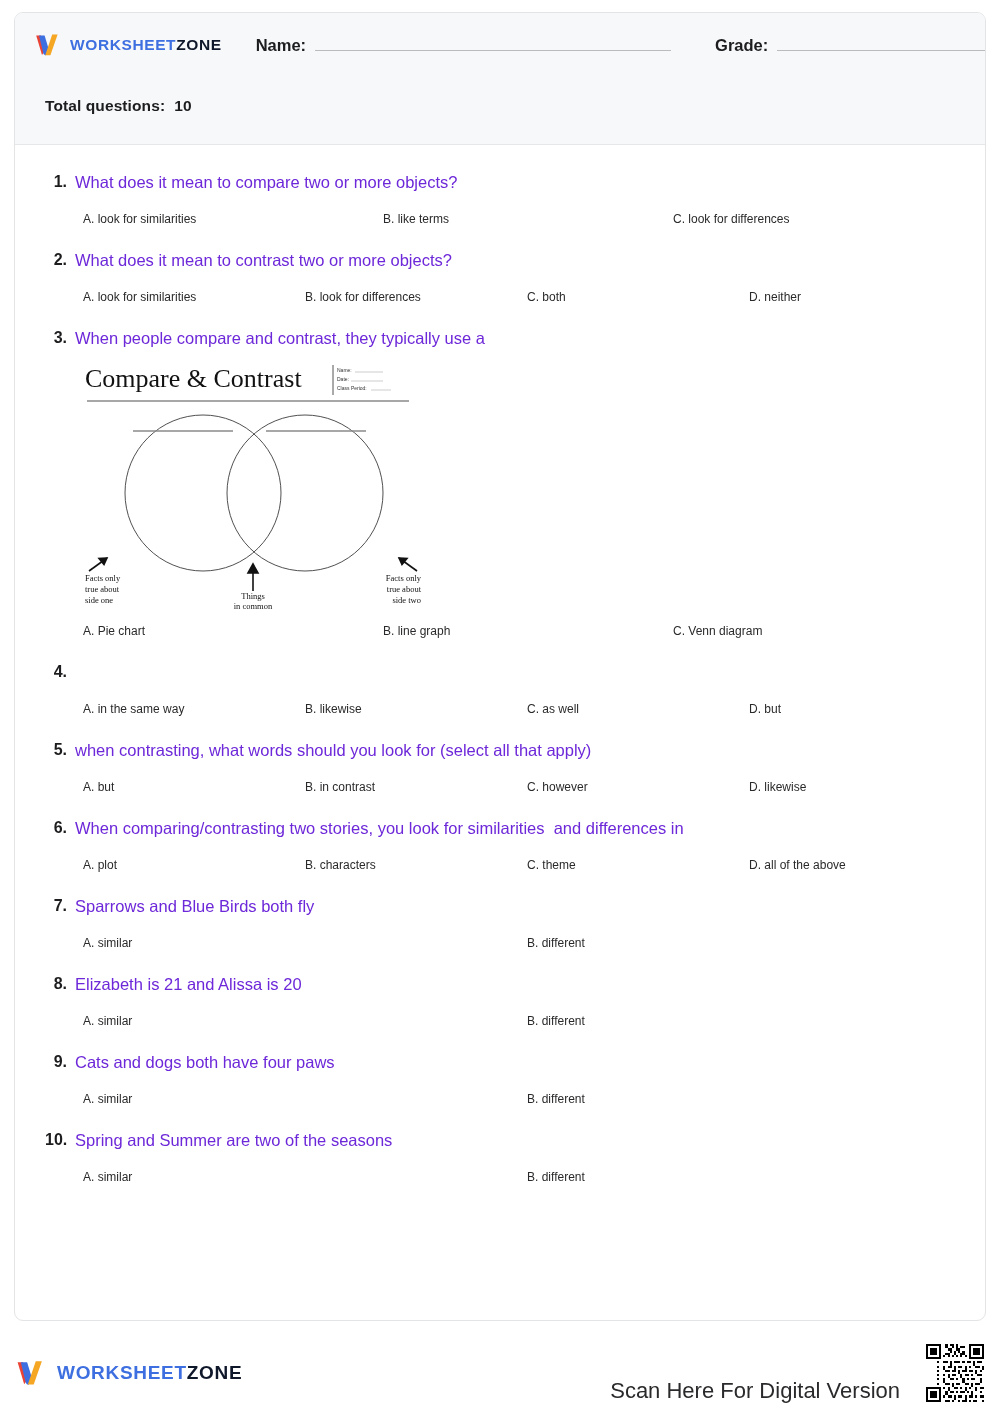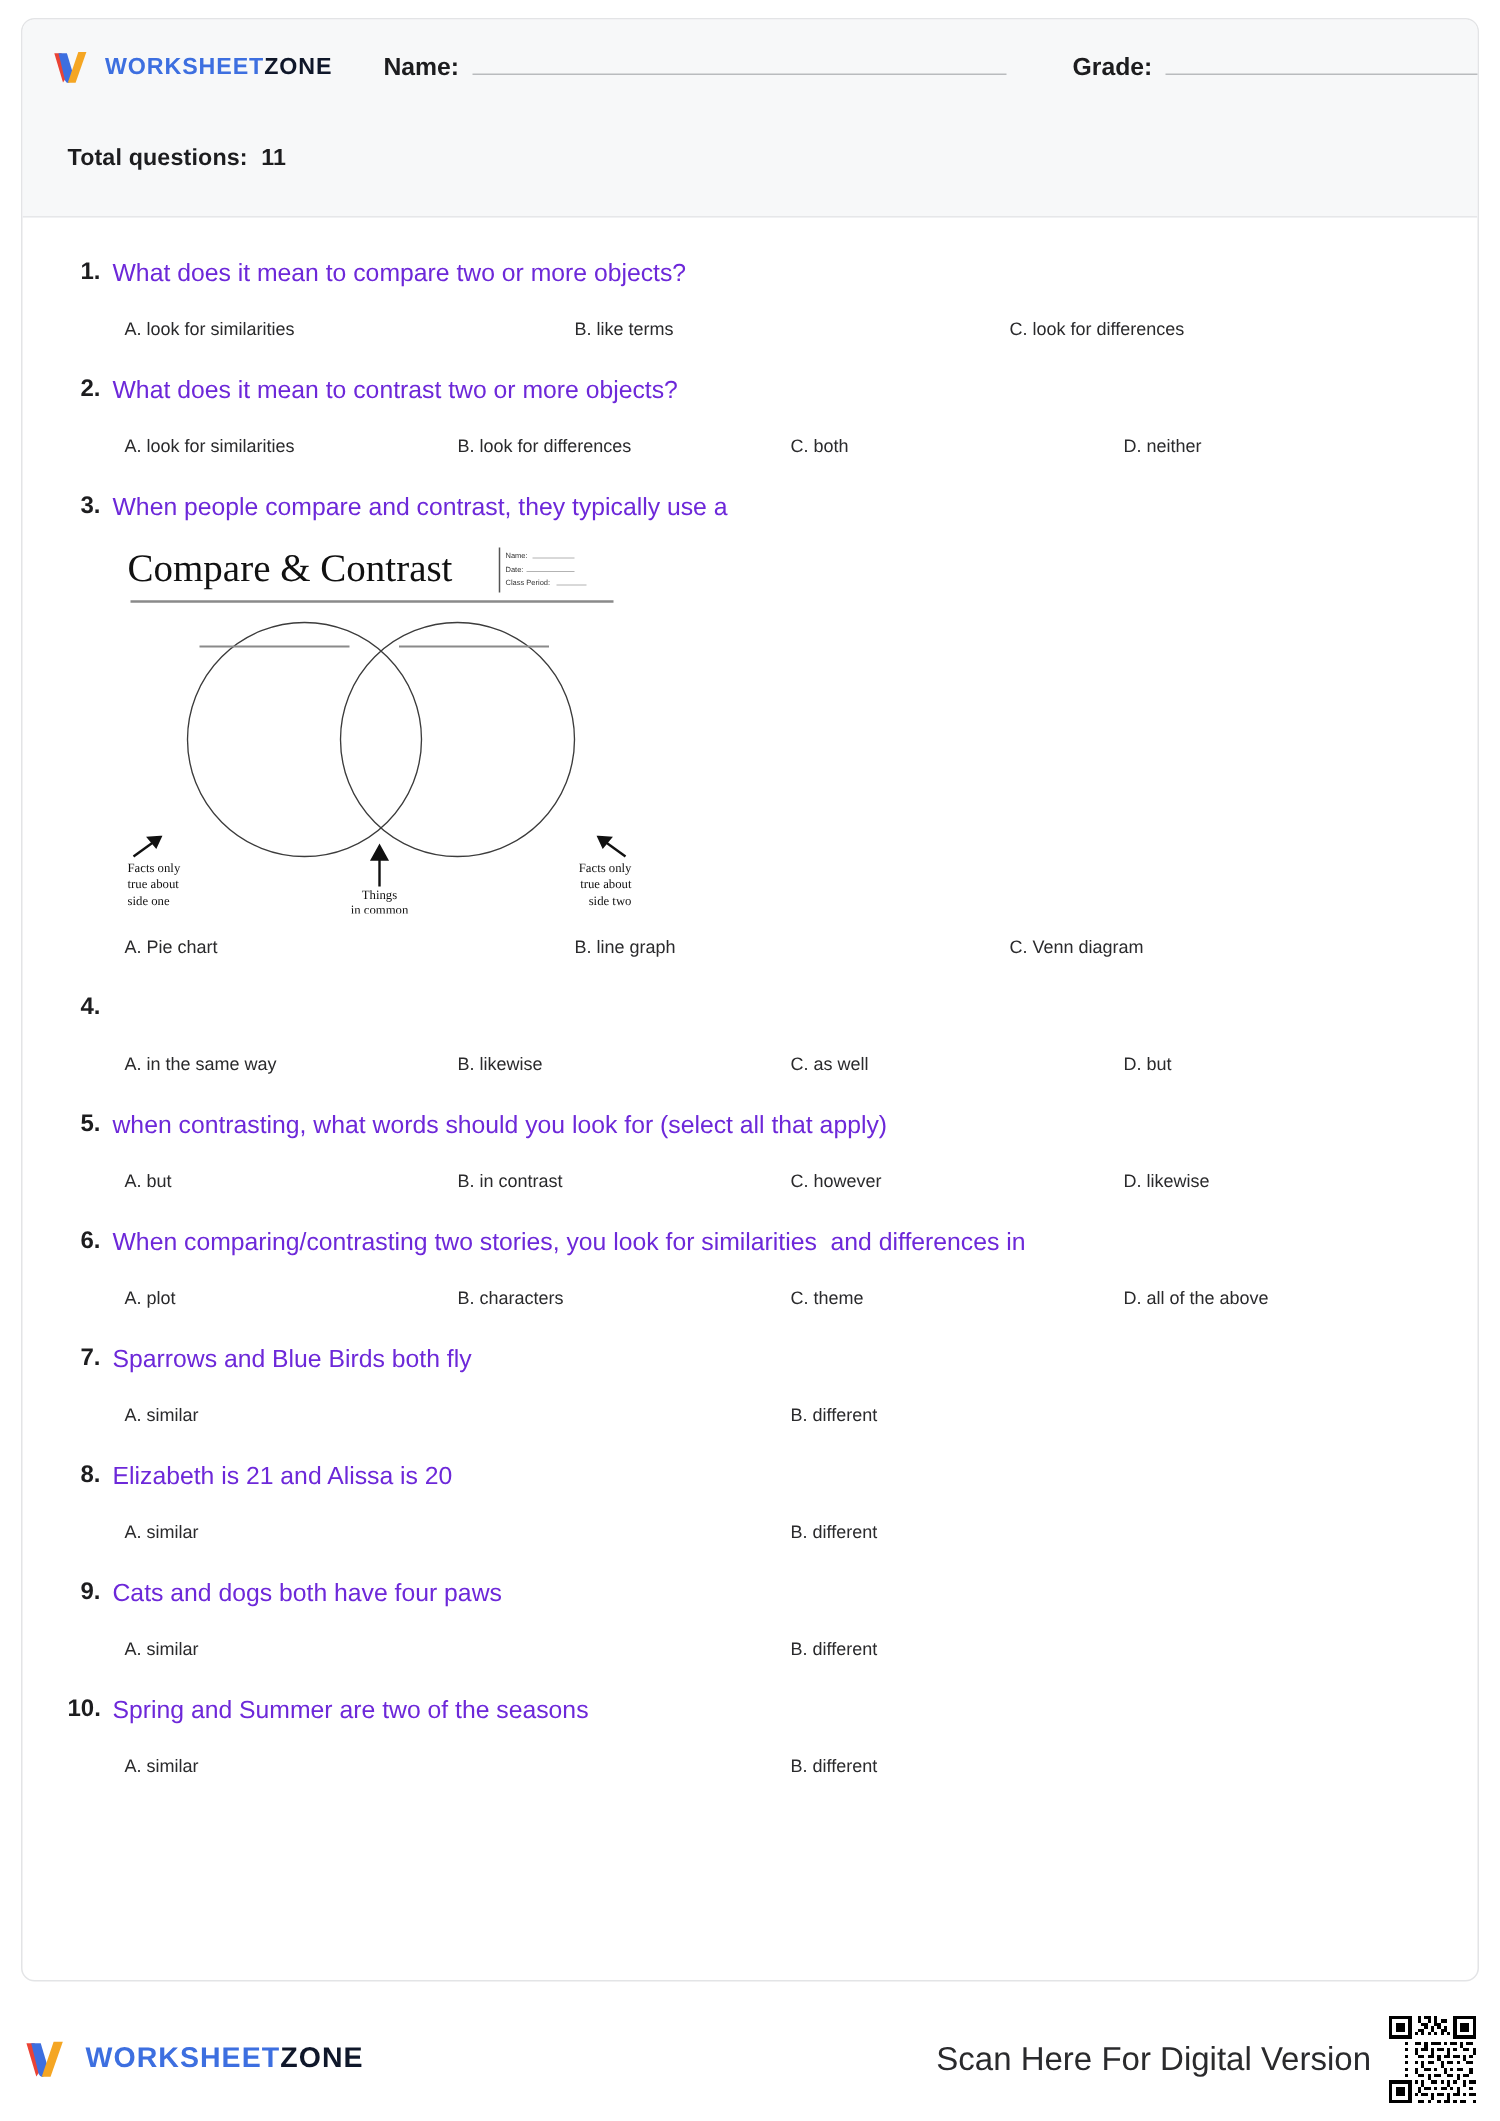--- a/index.html
+++ b/index.html
@@ -195,22 +195,22 @@
     display: flex;
     align-items: center;
     gap: 9px;
   }
   .footer-logo .logo-mark { width: 34px; height: 32px; }
   .footer-logo .logo-text { font-size: 19px; letter-spacing: 0.7px; }
 
   .footer-right {
     margin-left: auto;
     display: flex;
-    align-items: center;
-    gap: 10px;
+    align-items: flex-end;
+    gap: 24px;
   }
   .scan-text {
     font-size: 22px;
     color: #2a2a2c;
     white-space: nowrap;
   }
   .qr {
     width: 62px;
     height: 62px;
     display: block;
@@ -246,21 +246,21 @@
         </div>
 
         <div class="field field-grade">
           <span class="field-label">Grade:</span>
           <span class="field-rule"></span>
         </div>
 
       </div>
 
       <div class="total-q">
-        <span>Total questions:</span><span class="count">11</span>
+        <span>Total questions:</span><span class="count">10</span>
       </div>
 
     </div>
 
     <div class="questions">
 
       <div class="q">
         <div class="q-line">
           <span class="q-num">1.</span>
           <span class="q-text">What does it mean to compare two or more objects?</span>

